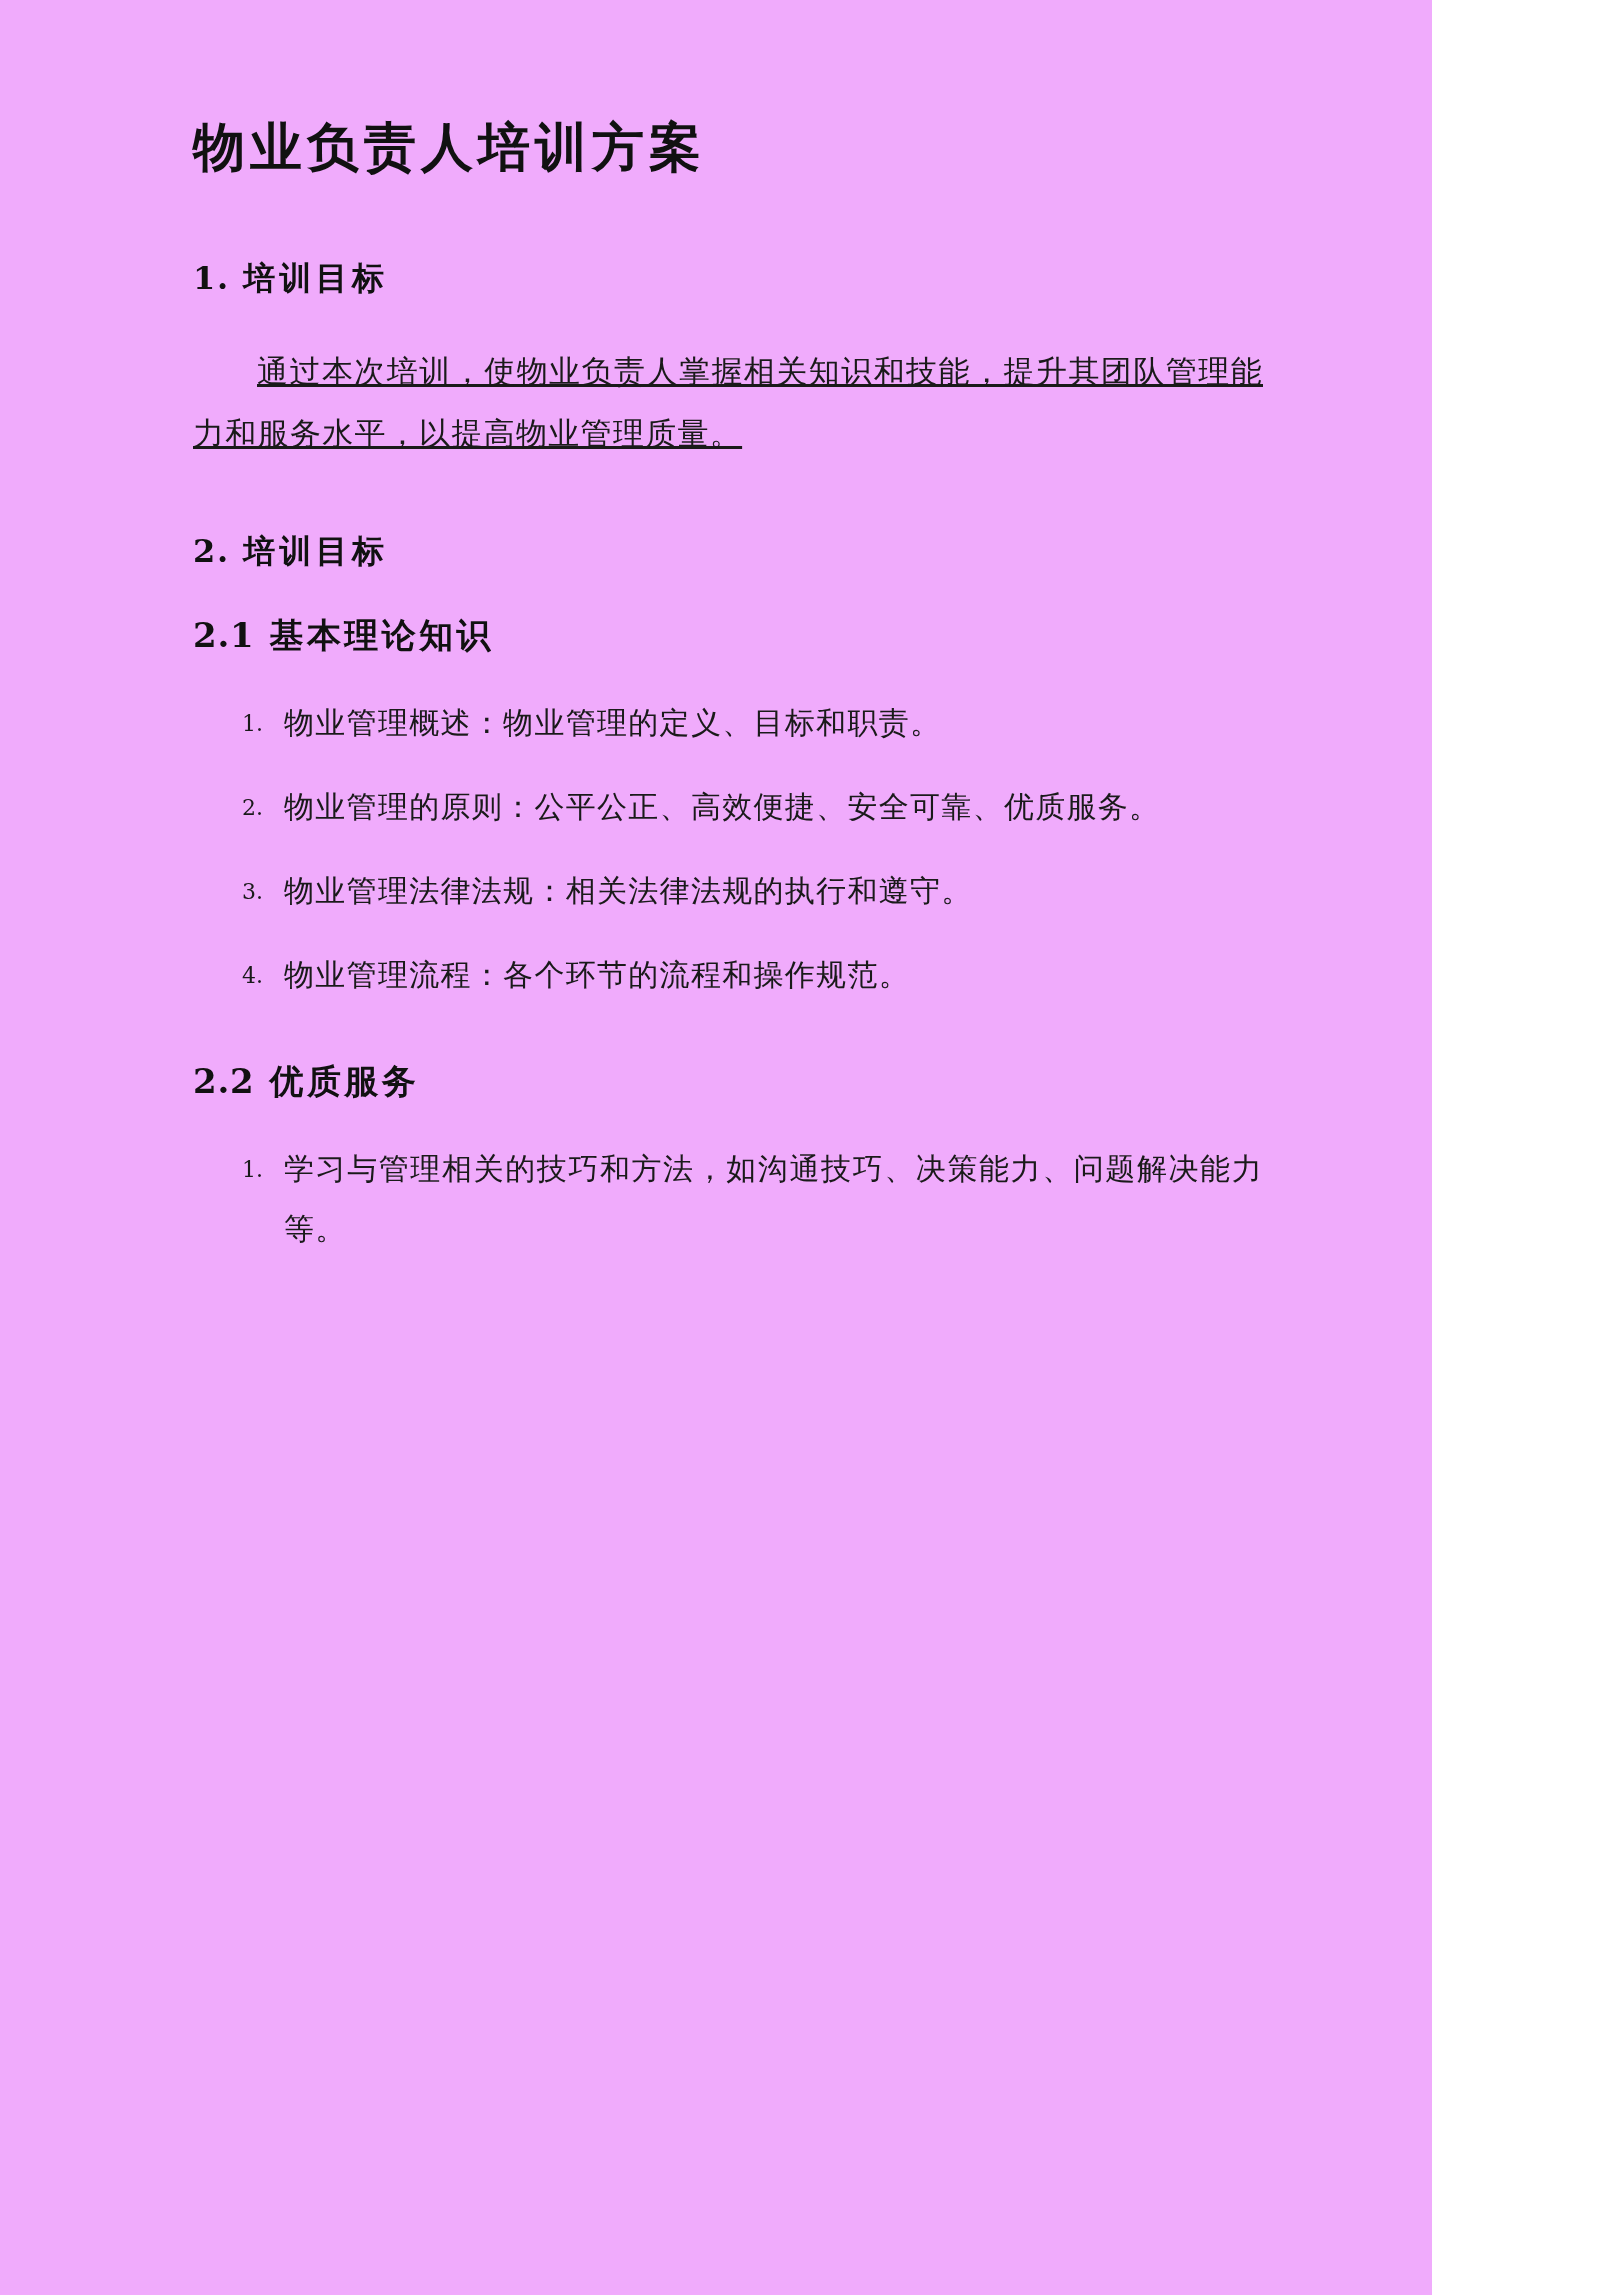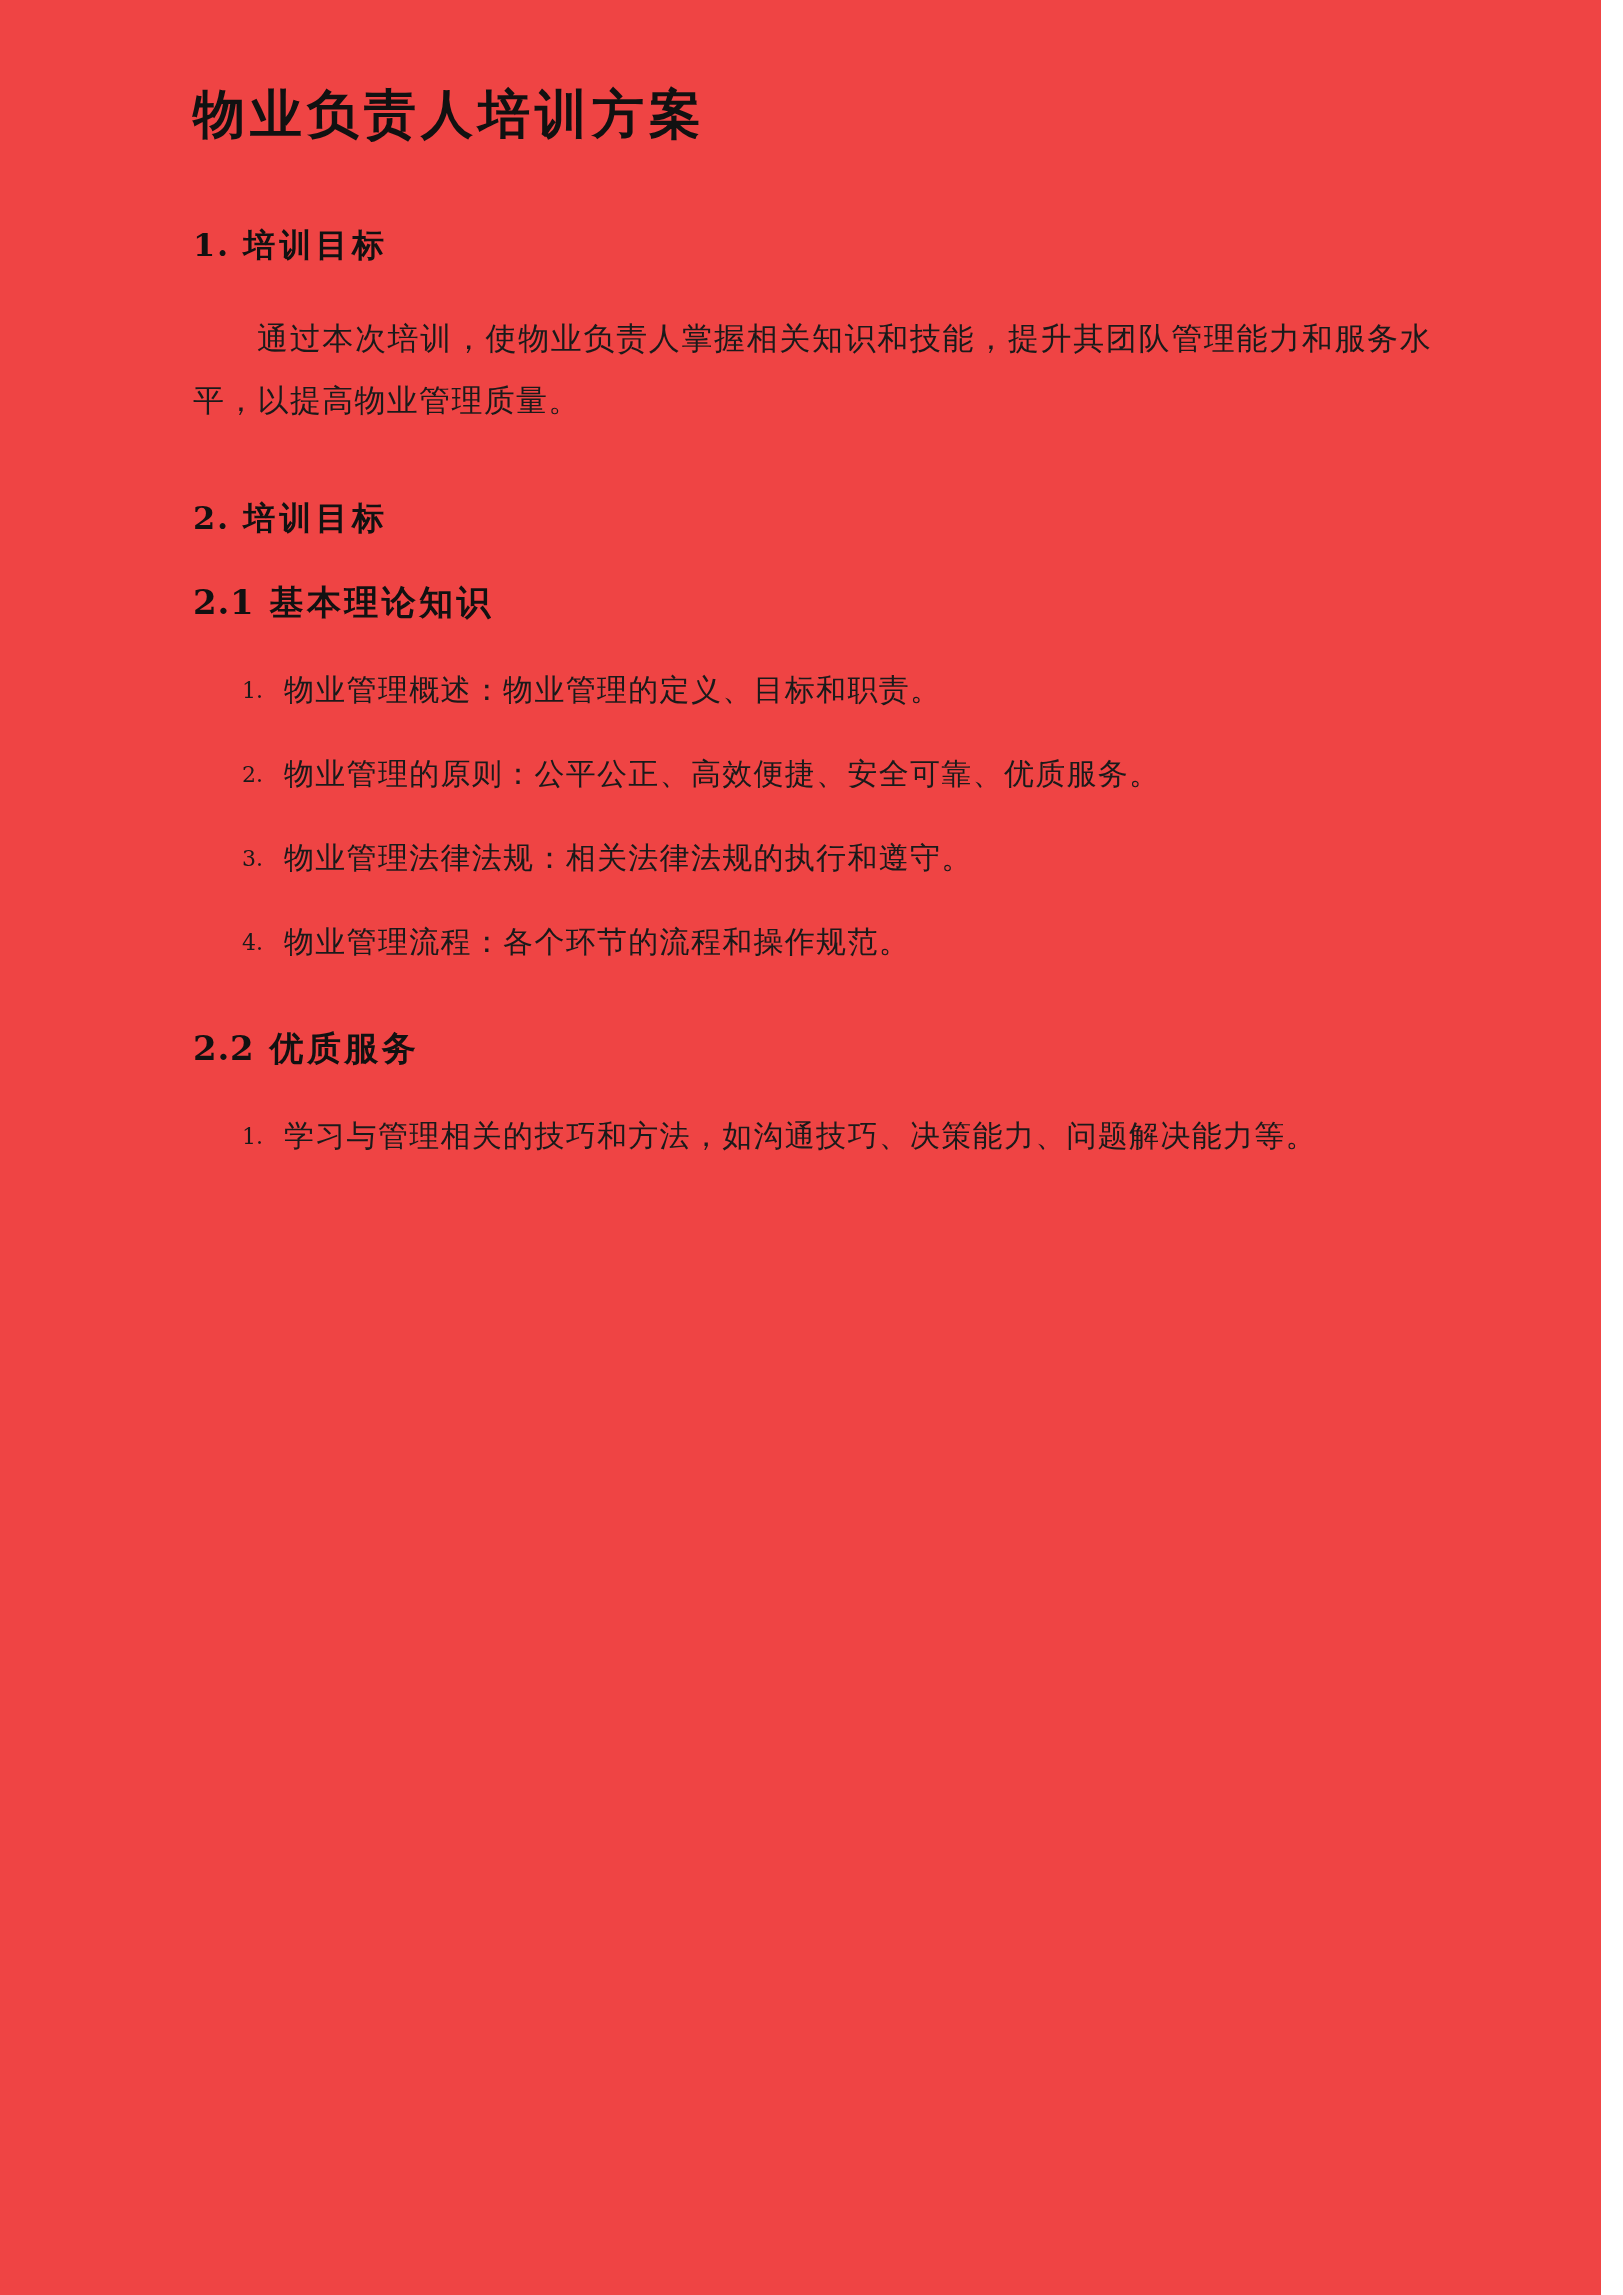--- a/index.html
+++ b/index.html
@@ -10,25 +10,25 @@
   body {
     width: 1624px;
     height: 2295px;
     font-family: "DejaVu Serif", "Liberation Serif", serif;
     color: #000000;
     -webkit-font-smoothing: antialiased;
   }
 
   .page {
     position: relative;
-    width: 1601px;
+    width: 1432px;
     height: 2295px;
-    background: #ef4444;
+    background: #f0abfc;
     box-sizing: border-box;
-    padding: 81px 169px 0 193px;
+    padding: 114px 169px 0 193px;
   }
 
   .doc-title {
     font-family: "DejaVu Serif", "Liberation Serif", serif;
     font-size: 52px;
     font-weight: bold;
     letter-spacing: 5px;
     line-height: 1.25;
     margin: 0 0 78px 0;
     color: #111111;
@@ -62,20 +62,21 @@
   }
 
   .para {
     font-size: 31px;
     line-height: 2.0;
     letter-spacing: 1.3px;
     text-indent: 64px;
     margin: 0 0 44px 0;
     text-align: justify;
     color: #1a1a1a;
+    text-decoration: underline;
   }
 
   .olist {
     list-style: none;
     margin: 0 0 39px 0;
     padding: 0;
   }
 
   .olist li {
     position: relative;

